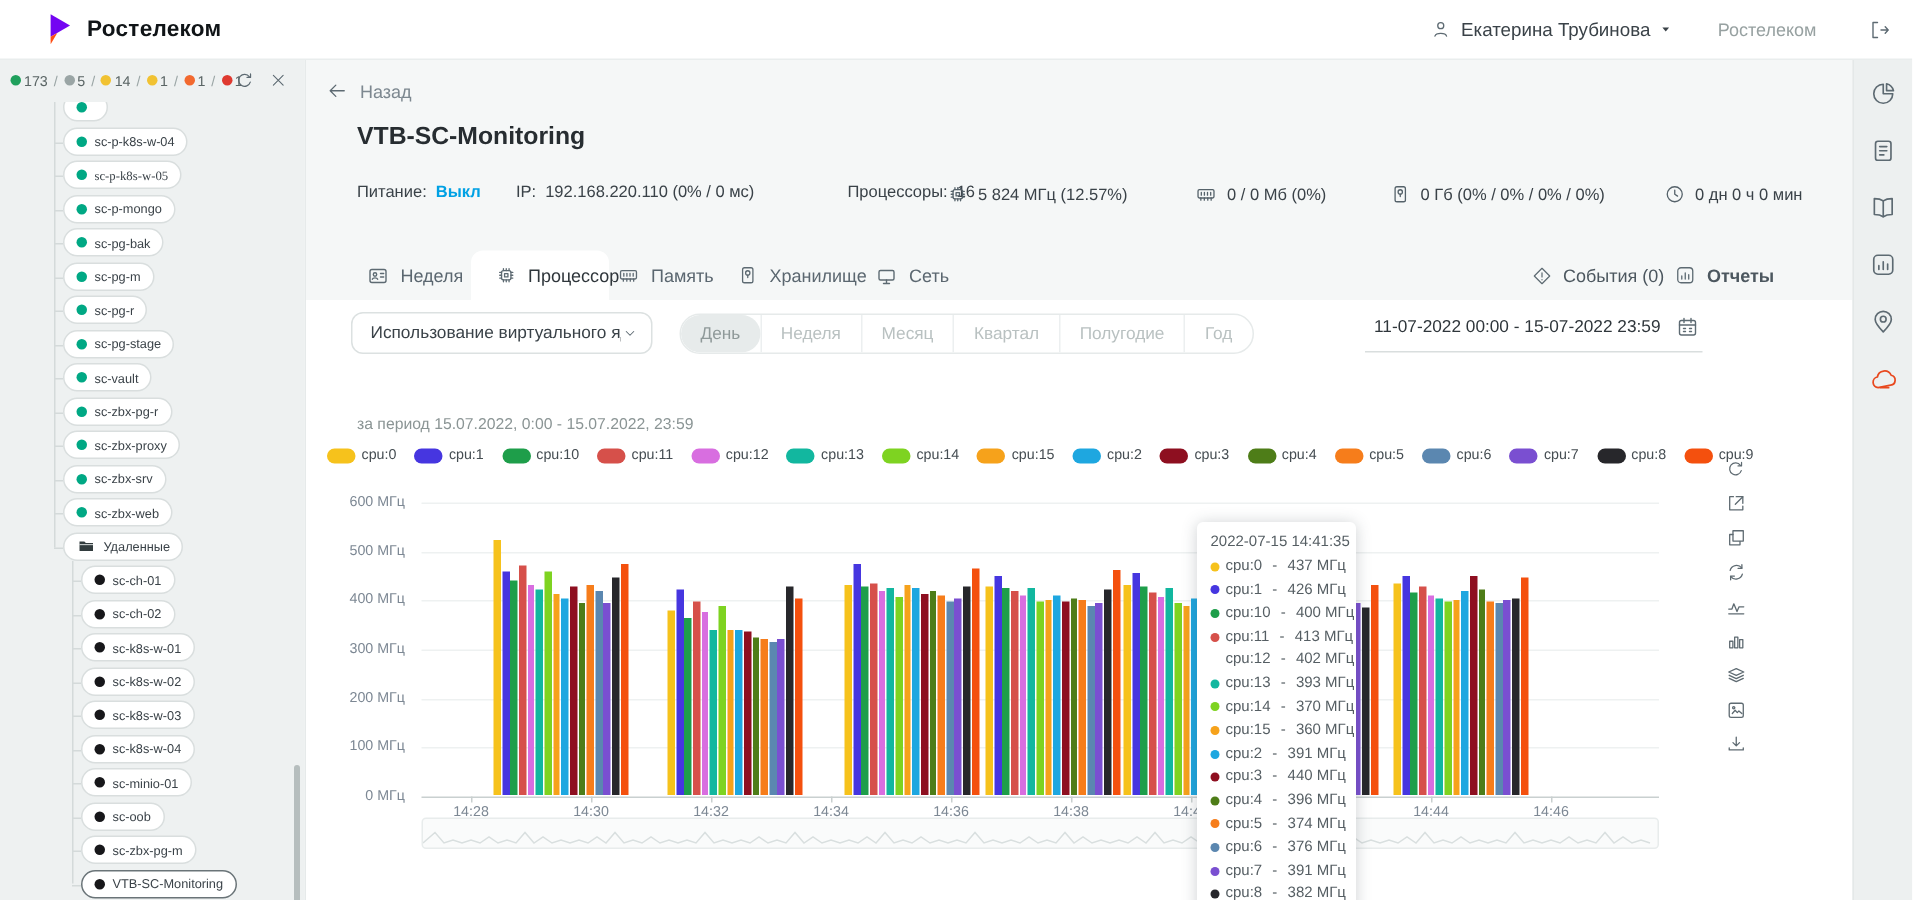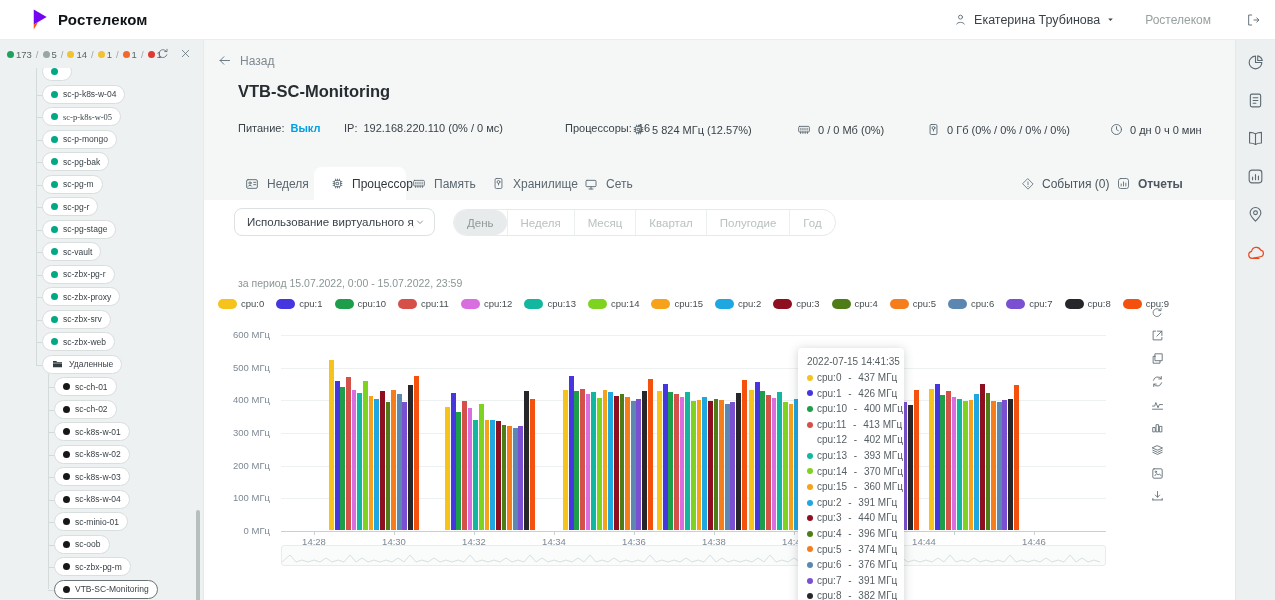--- a/index.html
+++ b/index.html
@@ -424,20 +424,29 @@
         </span>
     </div>
     <div class="segments" id="segments">
         <div class="seg active">День</div>
         <div class="seg">Неделя</div>
         <div class="seg">Месяц</div>
         <div class="seg">Квартал</div>
         <div class="seg">Полугодие</div>
         <div class="seg">Год</div>
       </div>
+    <div class="daterange">
+      <span>11-07-2022 00:00 - 15-07-2022 23:59</span>
+      <span class="icon">
+          <svg width="16" height="16" viewBox="0 0 24 24" fill="none" stroke="currentColor" stroke-width="1.4" stroke-linecap="round" stroke-linejoin="round">
+            <rect x="4" y="5.5" width="16" height="14.5" rx="2"></rect>
+            <path d="M4 10h16M8.5 3.5v4M15.5 3.5v4M8 13.5h2M14 13.5h2M8 16.5h2M14 16.5h2"></path>
+          </svg>
+        </span>
+    </div>
 
     <div class="chart-sub">за период 15.07.2022, 0:00 - 15.07.2022, 23:59</div>
     <div class="legend" id="legend">
         <div class="lg-item">
           <span class="lg-swatch" style="background: rgb(246, 194, 28);"></span>
           <span>cpu:0</span>
         </div>
         <div class="lg-item">
           <span class="lg-swatch" style="background: rgb(70, 54, 224);"></span>
           <span>cpu:1</span>
@@ -642,21 +651,21 @@
       </div>
     <div id="xlabels">
         <div class="xlab" style="left: 110px;">14:28</div>
         <div class="xlab" style="left: 190px;">14:30</div>
         <div class="xlab" style="left: 270px;">14:32</div>
         <div class="xlab" style="left: 350px;">14:34</div>
         <div class="xlab" style="left: 430px;">14:36</div>
         <div class="xlab" style="left: 510px;">14:38</div>
         <div class="xlab" style="left: 590px;">14:40</div>
         <div class="xlab" style="left: 670px;">14:42</div>
-        <div class="xlab" style="left: 720px;">14:44</div>
+        <div class="xlab" style="left: 750px;">14:44</div>
         <div class="xlab" style="left: 830px;">14:46</div>
       </div>
 
     <div class="navigator">
       <svg width="823" height="19" id="navsvg">
           <path d="M0 16 L8 9 L14 16 L20 14 L26 16 L32 14 L38 16 L44 12 L50 16 L56 14 L62 16 L68 9 L74 16 L80 12 L86 16 L92 14 L98 16 L104 14 L110 16 L116 12 L122 16 L128 9 L134 16 L140 14 L146 16 L152 12 L158 16 L164 14 L170 16 L176 14 L182 16 L188 9 L194 16 L200 14 L206 16 L212 14 L218 16 L224 12 L230 16 L236 14 L242 16 L248 9 L254 16 L260 12 L266 16 L272 14 L278 16 L284 14 L290 16 L296 12 L302 16 L308 9 L314 16 L320 14 L326 16 L332 12 L338 16 L344 14 L350 16 L356 14 L362 16 L368 9 L374 16 L380 14 L386 16 L392 14 L398 16 L404 12 L410 16 L416 14 L422 16 L428 9 L434 16 L440 12 L446 16 L452 14 L458 16 L464 14 L470 16 L476 12 L482 16 L488 9 L494 16 L500 14 L506 16 L512 12 L518 16 L524 14 L530 16 L536 14 L542 16 L548 9 L554 16 L560 14 L566 16 L572 14 L578 16 L584 12 L590 16 L596 14 L602 16 L608 9 L614 16 L620 12 L626 16 L632 14 L638 16 L644 14 L650 16 L656 12 L662 16 L668 9 L674 16 L680 14 L686 16 L692 12 L698 16 L704 14 L710 16 L716 14 L722 16 L728 9 L734 16 L740 14 L746 16 L752 14 L758 16 L764 12 L770 16 L776 14 L782 16 L788 9 L794 16 L800 12 L806 16 L812 14 L818 16" fill="none" stroke="#d9dfdf" stroke-width="1"></path>
         </svg>
     </div>
     <div class="chart-toolbar" id="chart-toolbar">
         <span class="icon">

